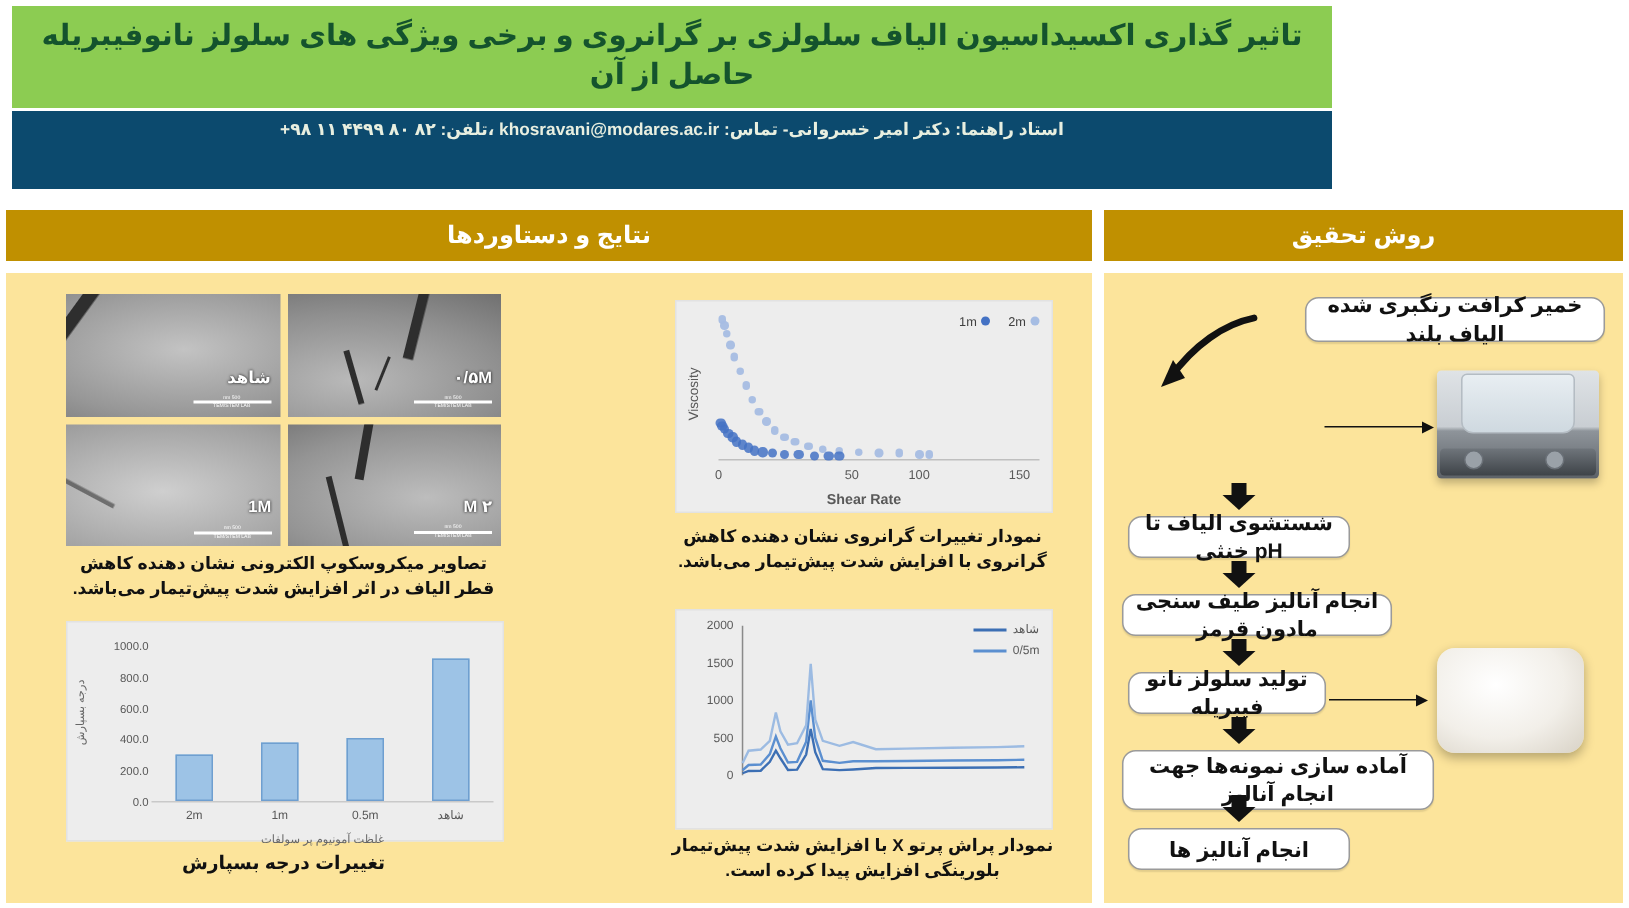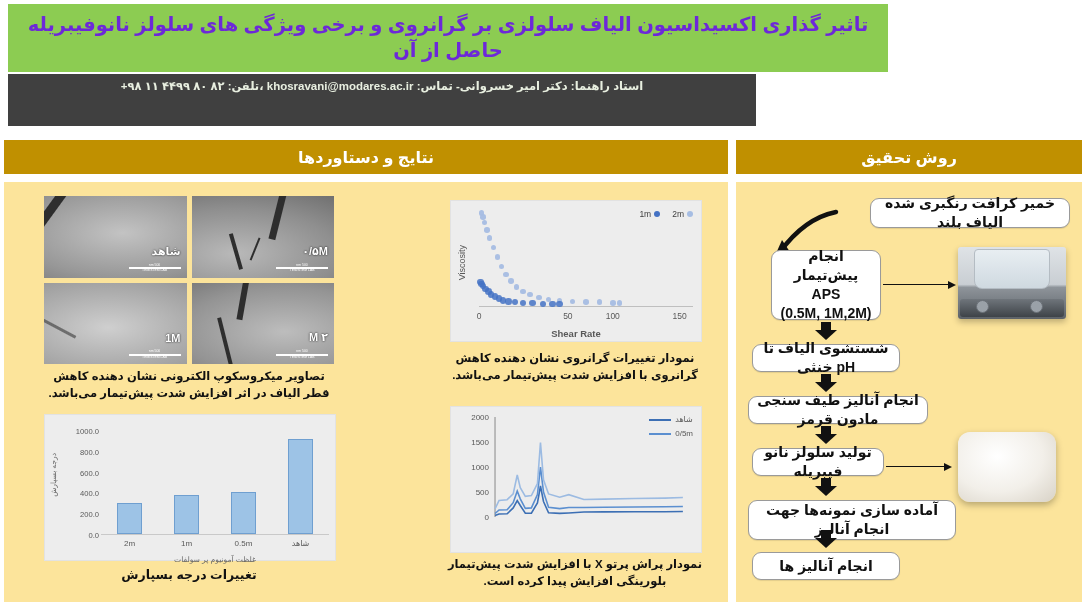--- a/index.html
+++ b/index.html
@@ -14,26 +14,26 @@
 
   
   .header-title{
     position:absolute;left:8px;top:4px;width:880px;height:68px;
     background:#8CCC52;
     display:flex;align-items:center;justify-content:center;
     text-align:center;
     box-sizing:border-box;padding:2px 14px;
   }
   .header-title span{
-    font-size:19.5px;font-weight:bold;color:#6d28d9;line-height:1.32;
+    font-size:19.5px;font-weight:bold;color:#14532d;line-height:1.32;
     letter-spacing:0px;
   }
   .header-contact{
-    position:absolute;left:8px;top:74px;width:748px;height:52px;
-    background:#404040;
+    position:absolute;left:8px;top:74px;width:880px;height:52px;
+    background:#0c4a6e;
     display:flex;align-items:flex-start;justify-content:center;
     box-sizing:border-box;padding-top:5px;
   }
   .header-contact span{
     font-size:11.5px;font-weight:bold;color:#E8EFE0;direction:rtl;
   }
   .logo-wrap{
     position:absolute;left:905px;top:2px;width:172px;height:124px;
     display:flex;align-items:center;justify-content:center;
   }
@@ -423,25 +423,20 @@
 
   <div class="fbox" style="left:870px;top:198px;width:200px;height:30px;">
     <span>خمیر کرافت رنگبری شده الیاف بلند</span>
   </div>
 
   <svg class="curve" style="left:760px;top:208px;width:80px;height:54px;" viewBox="0 0 80 54">
     <path d="M76 4 C56 8 36 22 20 44" stroke="#111" stroke-width="4.5" fill="none" stroke-linecap="round"></path>
     <path d="M22 32 L14 50 L30 44 Z" fill="#111"></path>
   </svg>
 
-  <div class="fbox multi" style="left:771px;top:250px;width:110px;height:70px;flex-direction:column;">
-    <span>انجام پیش‌تیمار</span>
-    <span>APS</span>
-    <span>(0.5M, 1M,2M)</span>
-  </div>
 
   <div class="arrow-right" style="left:883px;top:280px;width:73px;"></div>
 
   <div class="photo" id="photo-stirrer">
     <div class="beaker"></div>
     <div class="base"></div>
     <div class="knob" style="left:18px;"></div>
     <div class="knob" style="left:72px;"></div>
   </div>
 

